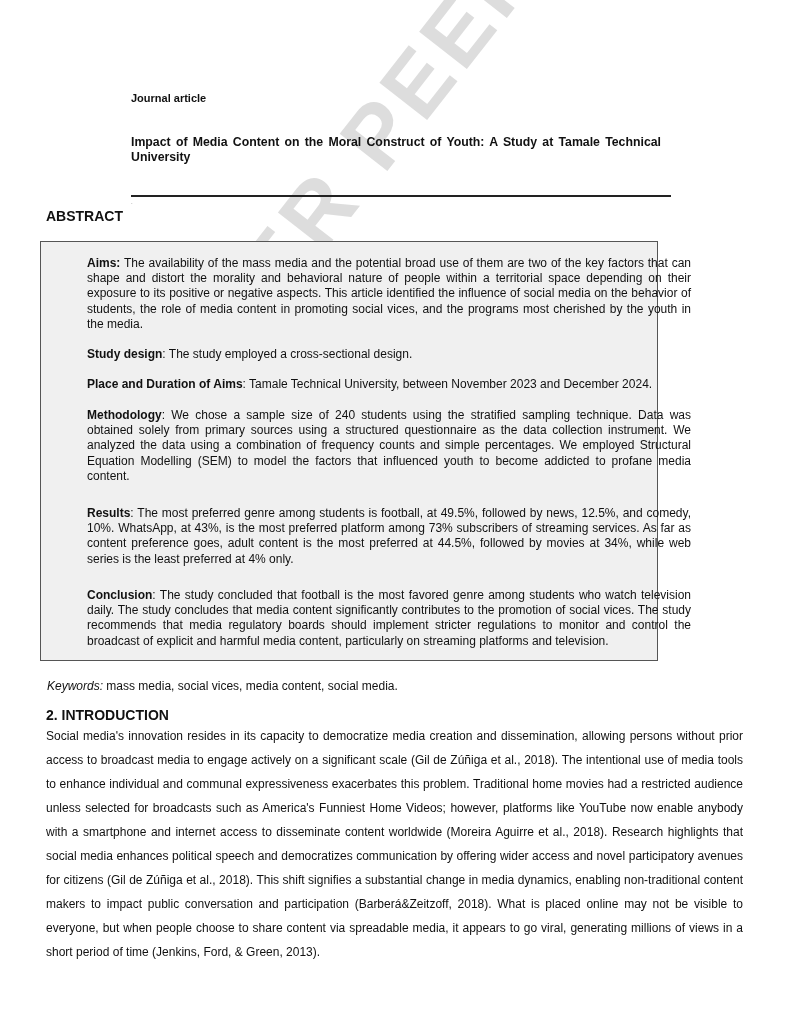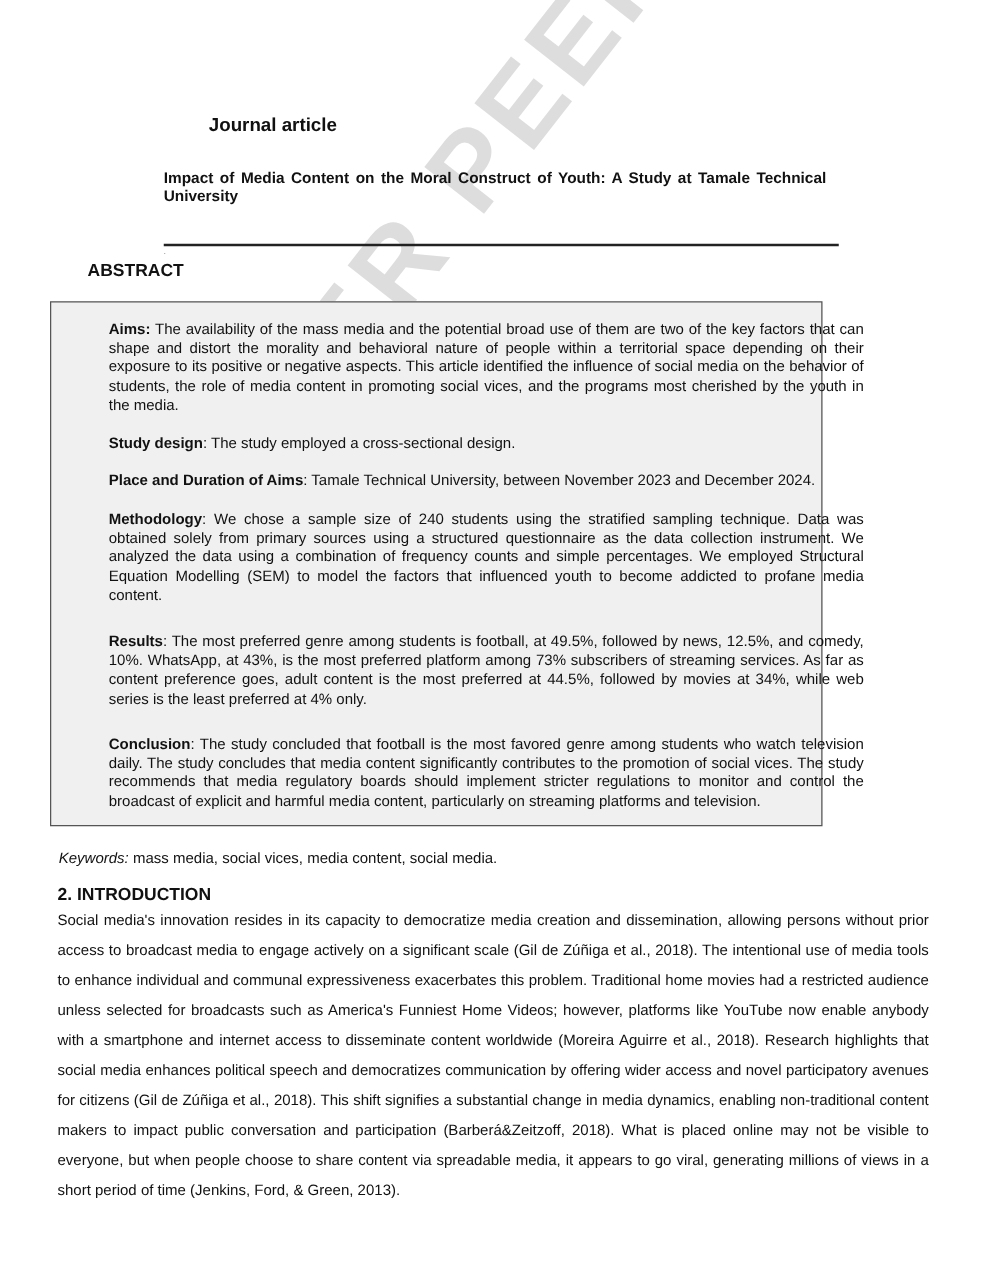--- a/index.html
+++ b/index.html
@@ -1,24 +1,24 @@
 <!DOCTYPE html>
 <html><head>
 <meta charset="utf-8">
 <style>
   html, body { margin: 0; padding: 0; background: #ffffff; }
   body { width: 791px; height: 1024px; position: relative; overflow: hidden;
          font-family: "Liberation Sans", sans-serif; color: #111; }
   .page { position: absolute; left: 0; top: 0; width: 791px; height: 1024px; }
-  .article-type { position: absolute; left: 131px; top: 92px; font-size: 15px; font-weight: bold; margin-left: 36px; }
+  .article-type { position: absolute; left: 131px; top: 92px; font-size: 11px; font-weight: bold; }
   .title { position: absolute; left: 131px; top: 135px; width: 530px; font-size: 12.3px; font-weight: bold;
            line-height: 15px; text-align: justify; text-align-last: left; }
   .title-rule { position: absolute; left: 131px; top: 195px; width: 540px; height: 0; border-top: 2px solid #222; }
   .dot { position: absolute; left: 131px; top: 199px; font-size: 6px; color: #555; }
-  .abstract-heading { position: absolute; left: 46px; top: 208px; font-size: 14px; font-weight: bold; margin-left: 24px; }
+  .abstract-heading { position: absolute; left: 46px; top: 208px; font-size: 14px; font-weight: bold; }
   .abstract-box { position: absolute; left: 40px; top: 241px; width: 618px; height: 420px;
                   background: #f0f0f0; border: 1px solid #555; box-sizing: border-box; }
   .abs-text { position: absolute; left: 47px; width: 604px; font-size: 12px; line-height: 15.2px;
               text-align: justify; text-align-last: left; margin-left: 40px; }
   .abs-text .lbl { font-weight: bold; }
   .kw { position: absolute; left: 47px; top: 679px; font-size: 12px; }
   .kw .lbl { font-style: italic; }
   .intro-heading { position: absolute; left: 46px; top: 707px; font-size: 14px; font-weight: bold; }
   .intro-body { position: absolute; left: 46px; top: 724px; width: 697px; font-size: 12px; line-height: 24px;
                 text-align: justify; text-align-last: left; }

